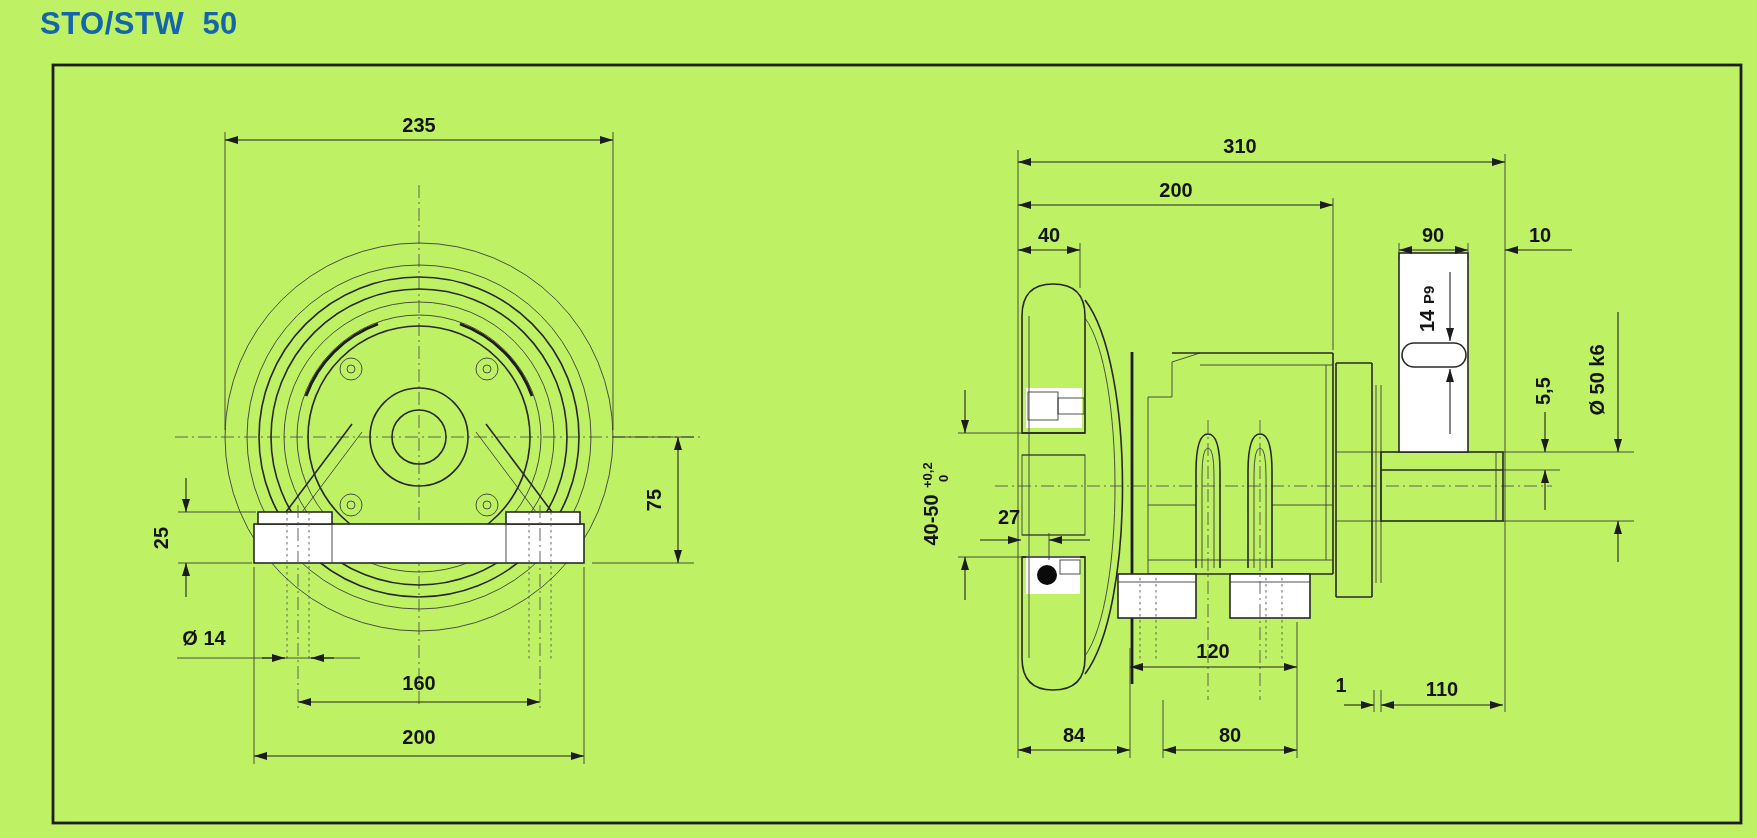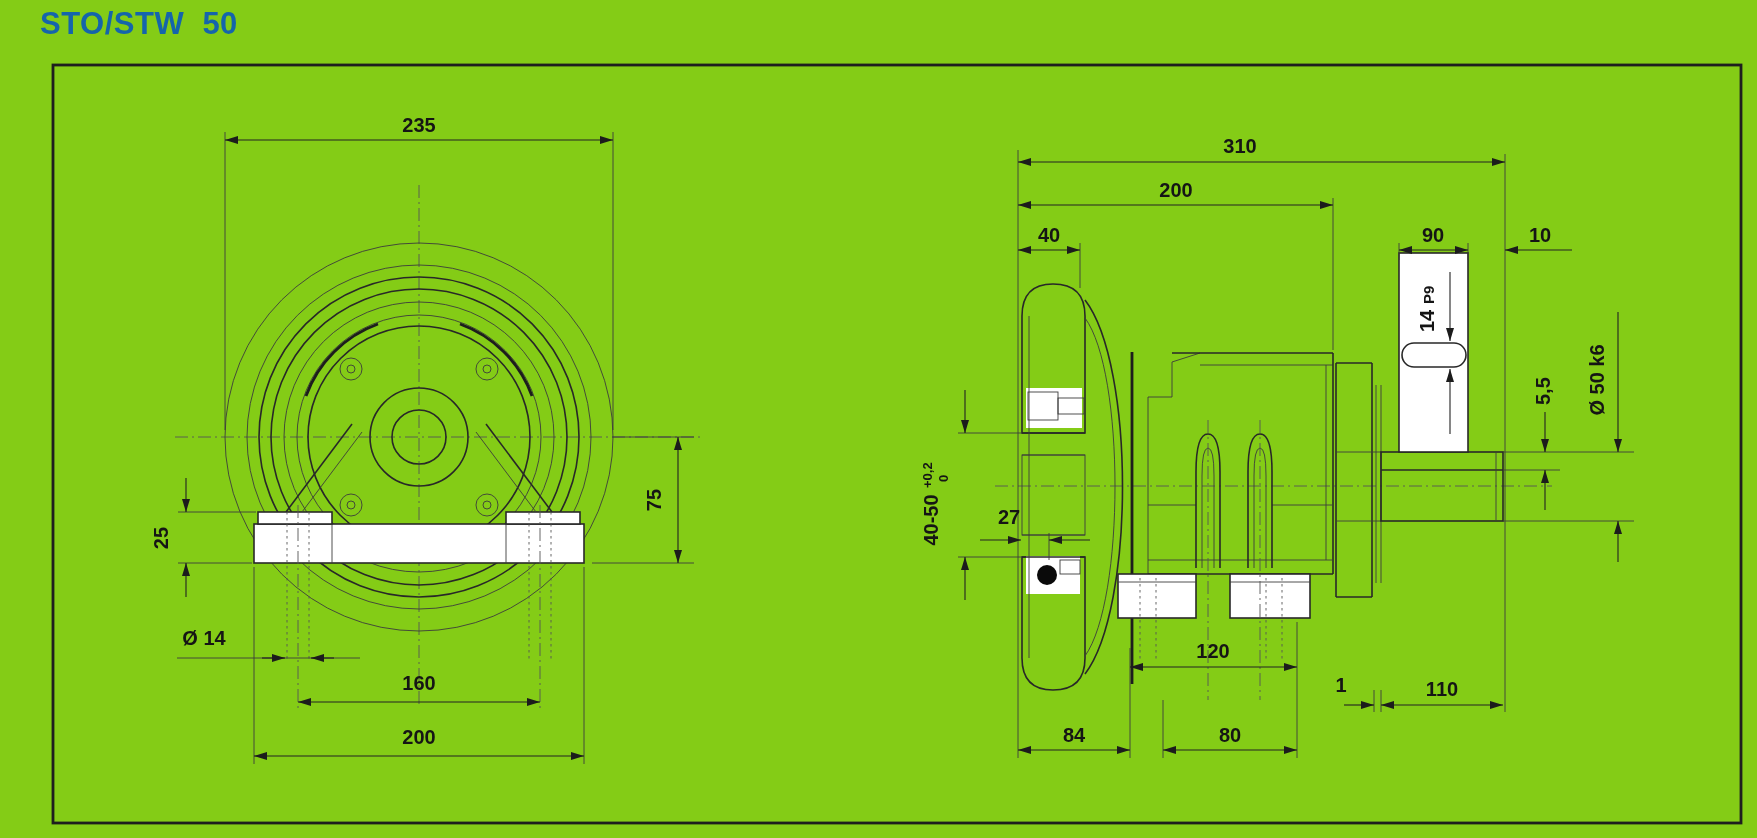--- a/index.html
+++ b/index.html
@@ -1,16 +1,16 @@
 <!DOCTYPE html>
 <html style="--accent: #1565ab;"><head>
 <meta charset="utf-8">
 <style>
   html,body{margin:0;padding:0;background:#fff;width:1757px;height:838px;overflow:hidden;}
-  .page{position:relative;width:1757px;height:838px;background:#84cc16;font-family:"Liberation Sans",sans-serif;}
+  .page{position:relative;width:1757px;height:838px;background:#bef264;font-family:"Liberation Sans",sans-serif;}
   .title{position:absolute;left:40px;top:6px;font-size:31px;font-weight:bold;color:var(--accent,#1565ab);
          letter-spacing:.5px;white-space:pre;font-family:"Liberation Sans",sans-serif;}
   svg text{font-family:"Liberation Sans",sans-serif;font-weight:bold;fill:#151515;}
   .t20{font-size:20px}.t14{font-size:15px}.t13{font-size:13px}
   .s1{stroke:#3c3c3c;stroke-width:.9;fill:none}
   .s2{stroke:#282828;stroke-width:1.6;fill:none}
   .s3{stroke:#1d1d1d;stroke-width:2.8;fill:none}
   .dim{stroke:#222;stroke-width:1.1;fill:none}
   .cl{stroke:#555;stroke-width:.9;fill:none;stroke-dasharray:13 4 2 4}
   .dt{stroke:#555;stroke-width:.9;fill:none;stroke-dasharray:2.5 3.5}

